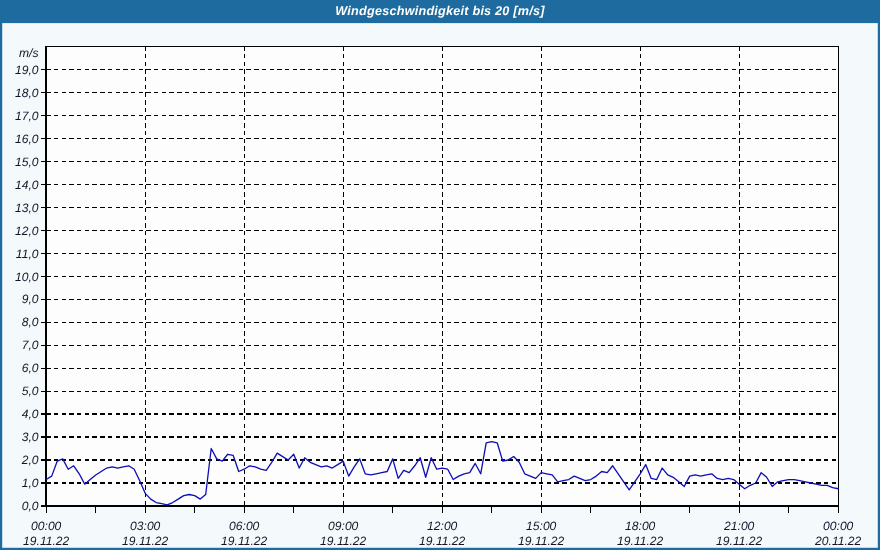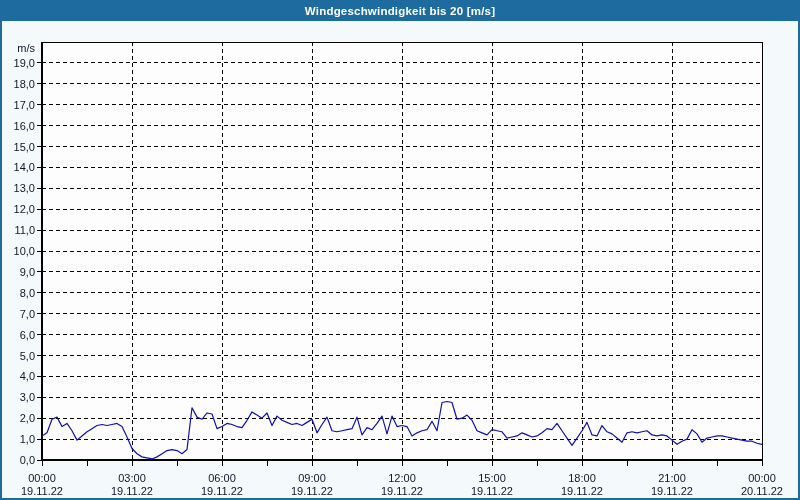--- a/index.html
+++ b/index.html
@@ -5,20 +5,21 @@
   html,body{margin:0;padding:0;}
   body{
     width:800px;height:500px;overflow:hidden;
     font-family:"Liberation Sans",sans-serif;
     background:#f4f9fb;
   }
   .window{
     position:relative;width:800px;height:500px;box-sizing:border-box;
     border:2px solid var(--frame,#1d6b9f);
     background:var(--pagebg,#f4f9fb);
+    font-style:italic;
   }
   .titlebar{
     position:absolute;top:-2px;left:-2px;width:800px;height:21px;
     background:var(--titlebg,#1d6b9f);
     display:flex;align-items:center;justify-content:center;
   }
   .titlebar span{
     color:var(--titlefg,#ffffff);
     font-size:11.5px;font-weight:bold;letter-spacing:0.2px;
   }

